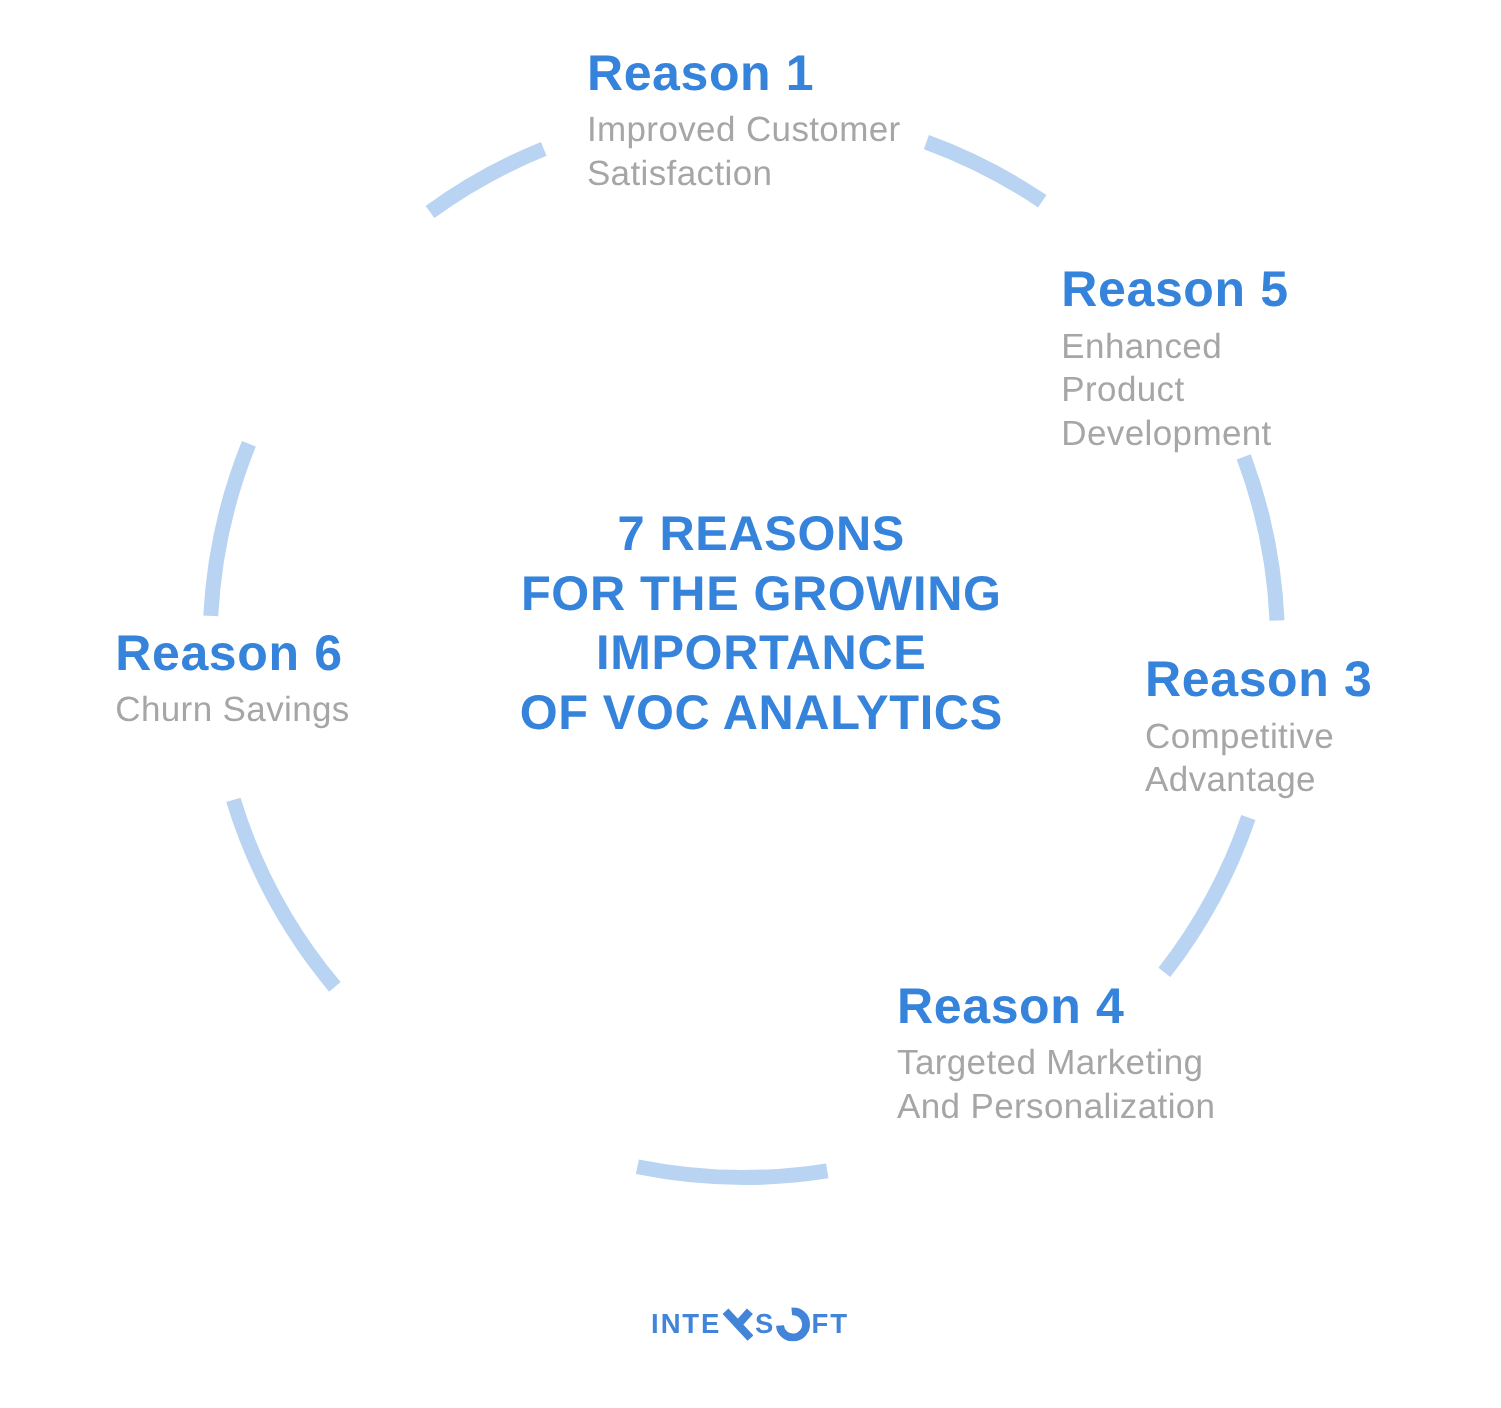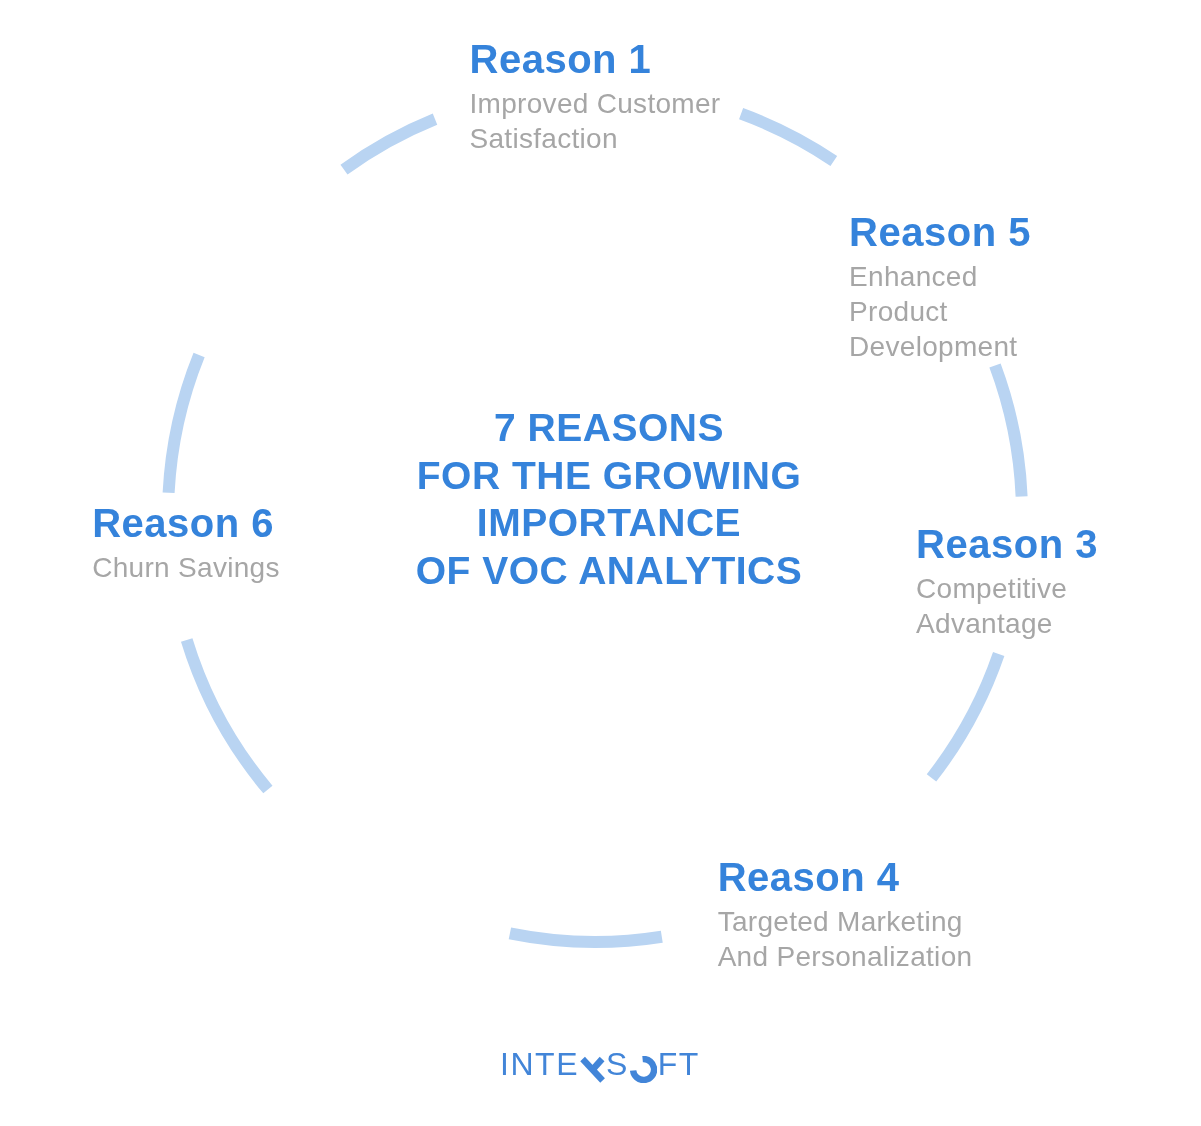--- a/index.html
+++ b/index.html
@@ -68,24 +68,24 @@
     letter-spacing:0.5px;
     color:var(--accent-blue);
     white-space:pre-line;
   }
   .logo{
     position:absolute;
     left:600px;
     top:1046px;
     transform:translateX(-50%);
     display:flex;
-    align-items:flex-end;
+    align-items:flex-start;
     color:var(--logo-blue);
-    font-size:32px;
-    font-weight:400;
+    font-size:22px;
+    font-weight:700;
     letter-spacing:1.5px;
     white-space:nowrap;
   }
   .logo svg{
     display:inline-block;
     margin:0 1px;
   }
   .logo svg .stroke{
     fill:none;
     stroke:var(--logo-blue);
@@ -120,21 +120,21 @@
 Product
 Development</div>
   </div>
 
   <div class="reason" style="left:1007px;top:521px">
     <div class="r-title">Reason 3</div>
     <div class="r-sub">Competitive
 Advantage</div>
   </div>
 
-  <div class="reason" style="left:845px;top:854px">
+  <div class="reason" style="left:845px;top:782px">
     <div class="r-title">Reason 4</div>
     <div class="r-sub">Targeted Marketing
 And Personalization</div>
   </div>
 
 
   <div class="reason" style="left:186px;top:500px">
     <div class="r-title">Reason 6</div>
     <div class="r-sub">Churn Savings</div>
   </div>

